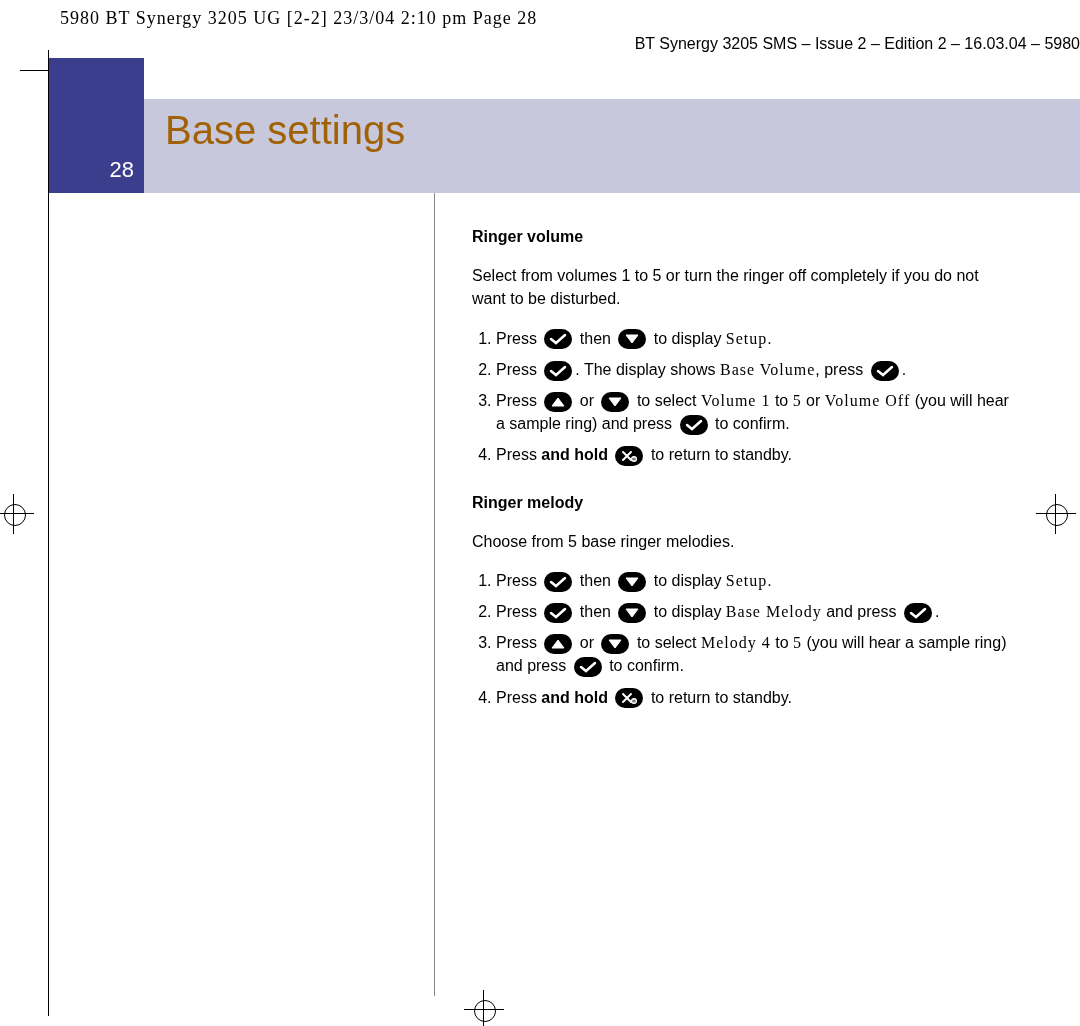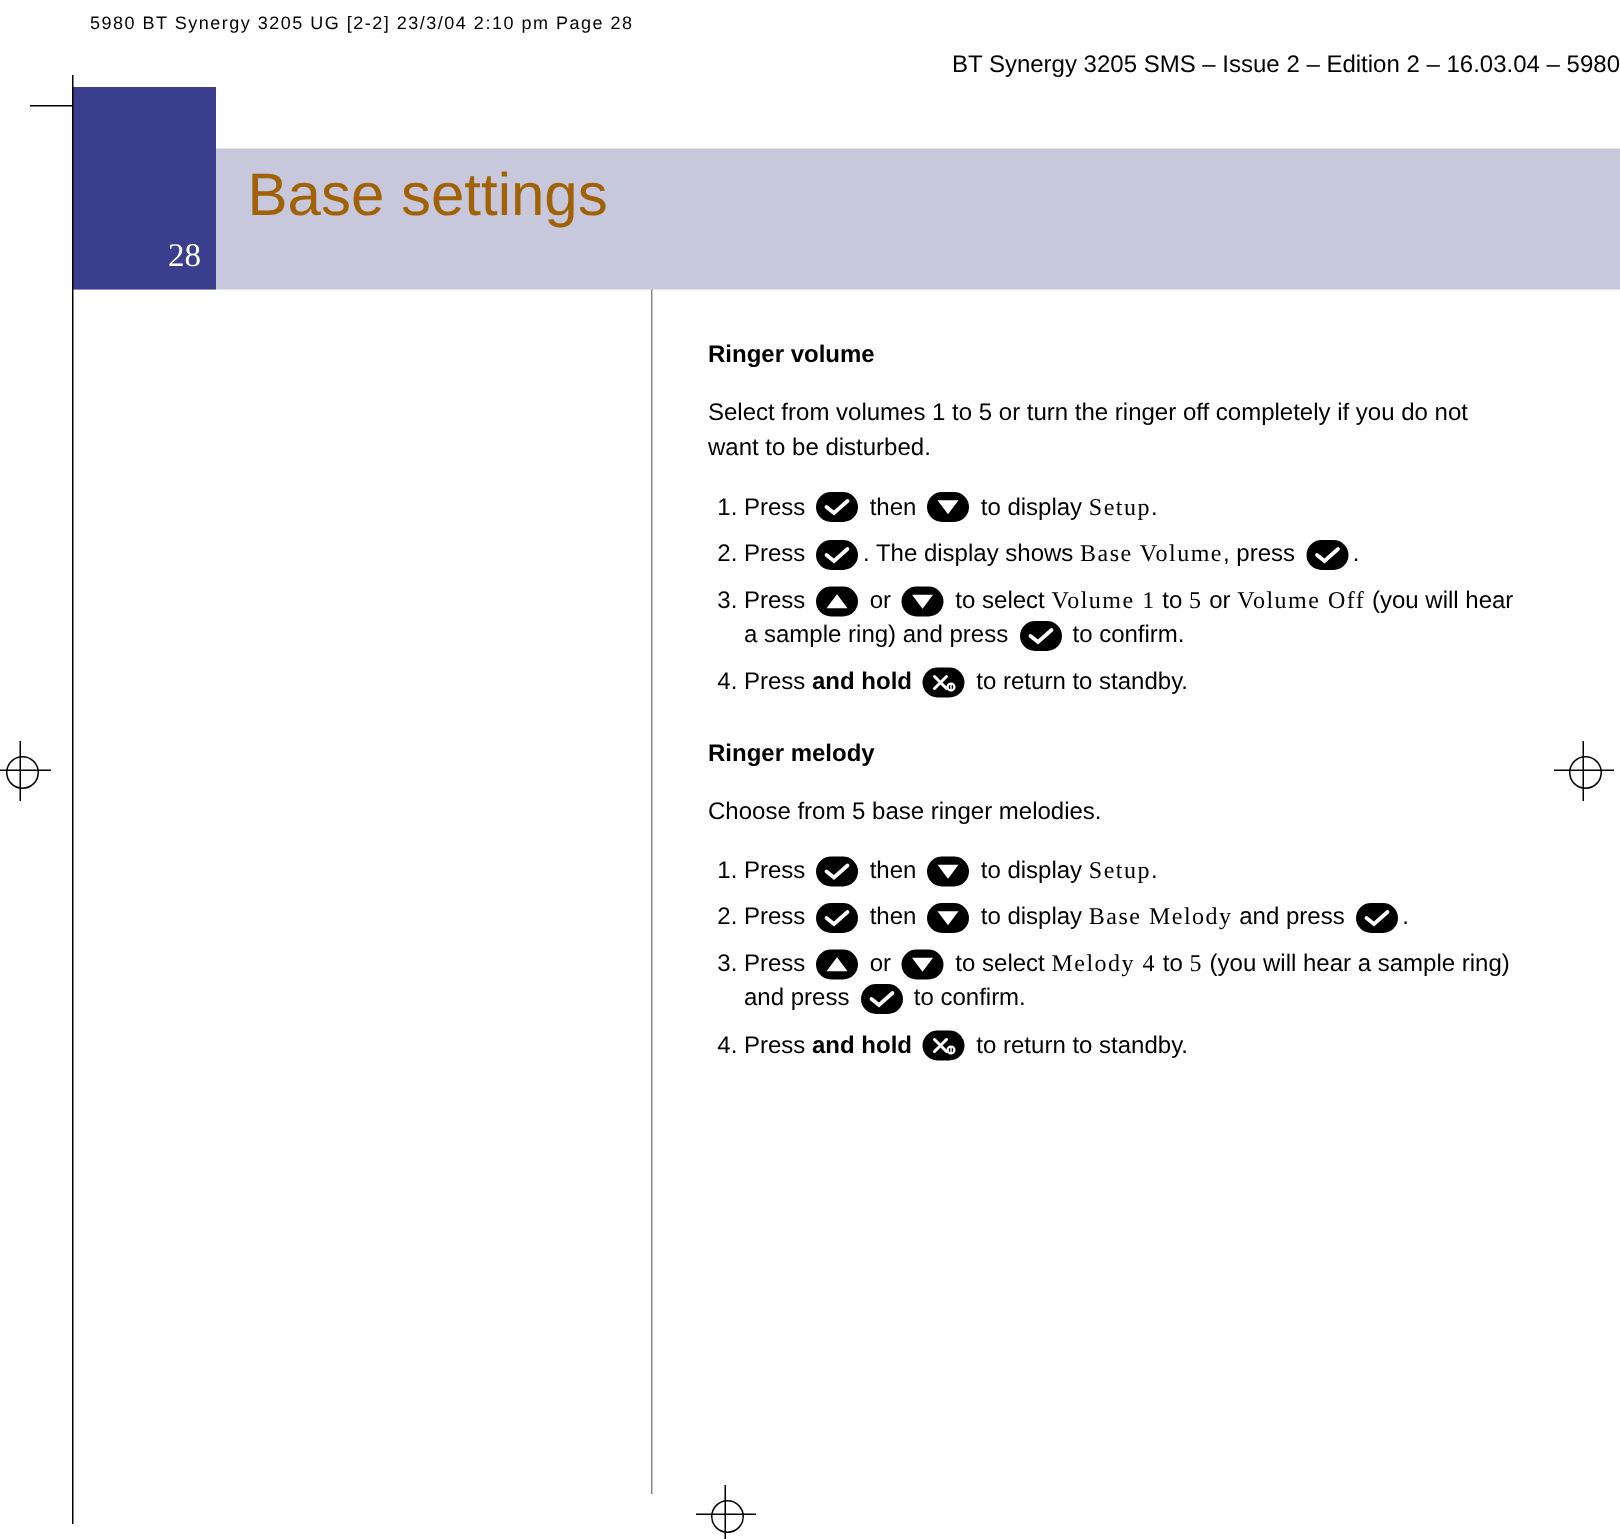--- a/index.html
+++ b/index.html
@@ -1,31 +1,31 @@
 <!DOCTYPE html>
 <html><head>
 <meta charset="utf-8">
 <style>
   html,body{margin:0;padding:0;background:#fff;font-family:Verdana,Geneva,sans-serif;color:#000;}
   .page{width:1080px;height:1026px;position:relative;overflow:hidden;}
-  .slug{position:absolute;left:60px;top:8px;font-family:Liberation Sans, sans-serif;font-size:12px;letter-spacing:1px;}
+  .slug{position:absolute;left:60px;top:8px;font-family:Liberation Serif, serif;font-size:18px;letter-spacing:1px;}
   .running{position:absolute;left:0;right:0;top:35px;text-align:right;font-size:16px;}
   
   .crop{position:absolute;background:#000;}
   .crop.v{width:1px;}
   .crop.h{height:1px;}
   .reg{position:absolute;width:28px;height:28px;}
   .reg:before,.reg:after{content:"";position:absolute;background:#000;}
   .reg:before{left:13px;top:-6px;width:1px;height:40px;}
   .reg:after{top:13px;left:-6px;height:1px;width:40px;}
   .reg span{position:absolute;left:4px;top:4px;width:20px;height:20px;border:1px solid #000;border-radius:50%;}
   
   .band{position:absolute;left:48px;right:0;top:99px;height:94px;background:#c7c8db;}
   .num-box{position:absolute;left:48px;top:58px;width:96px;height:135px;background:#3a3e8c;color:#fff;}
-  .num-box .n{position:absolute;left:0;right:10px;bottom:10px;text-align:right;font-size:22px;font-family:Liberation Serif, serif;}
+  .num-box .n{position:absolute;left:0;right:10px;bottom:10px;text-align:right;font-size:22px;}
   .title{position:absolute;left:165px;top:108px;font-size:40px;color:#a16207;font-family:"Trebuchet MS","Segoe UI",sans-serif;}
   
   .vline{position:absolute;top:58px;bottom:10px;width:1px;background:#000;}
   .vline.a{left:48px;}
   .vline.b{left:434px;top:193px;bottom:30px;background:#888;}
   
   .body{position:absolute;left:472px;top:225px;width:540px;font-size:16px;line-height:1.45;}
   .sect{font-weight:bold;margin:24px 0 8px 0;}
   .sect.first{margin-top:0;}
   p{margin:16px 0;}

